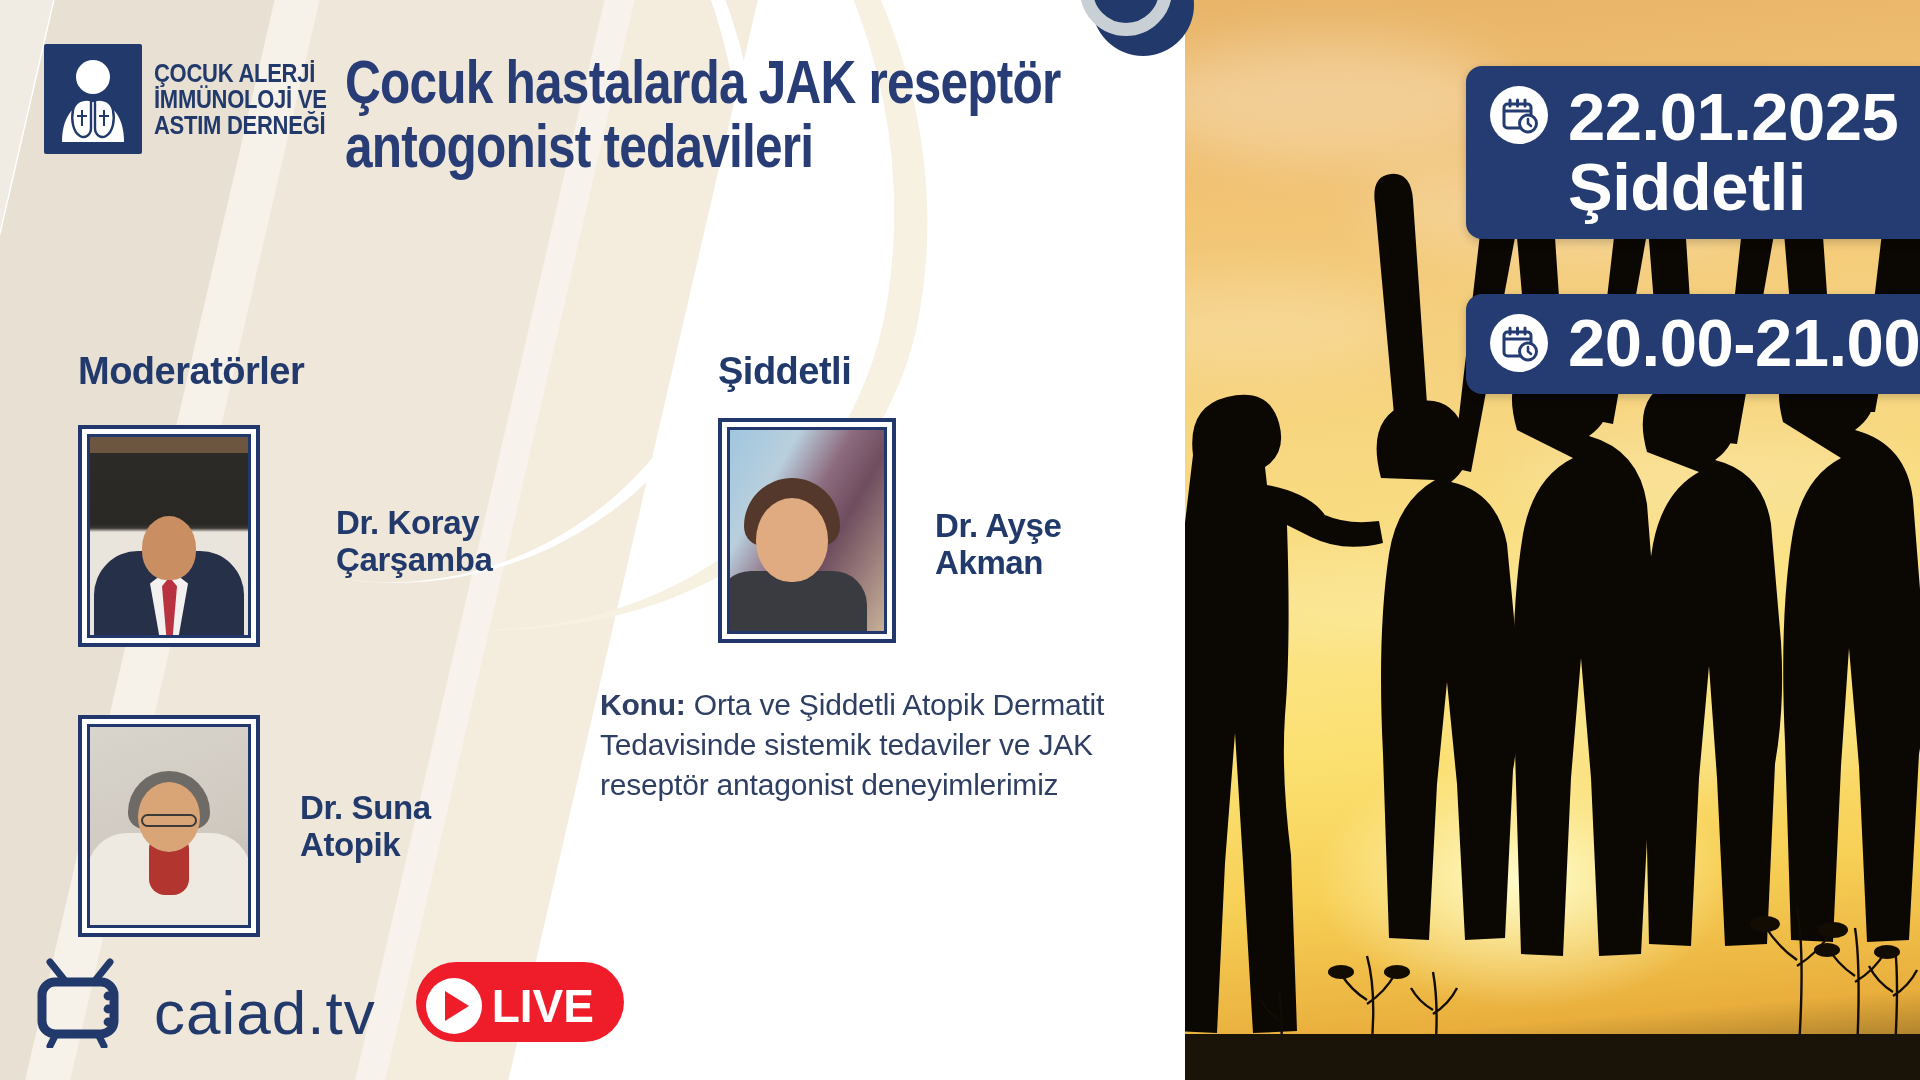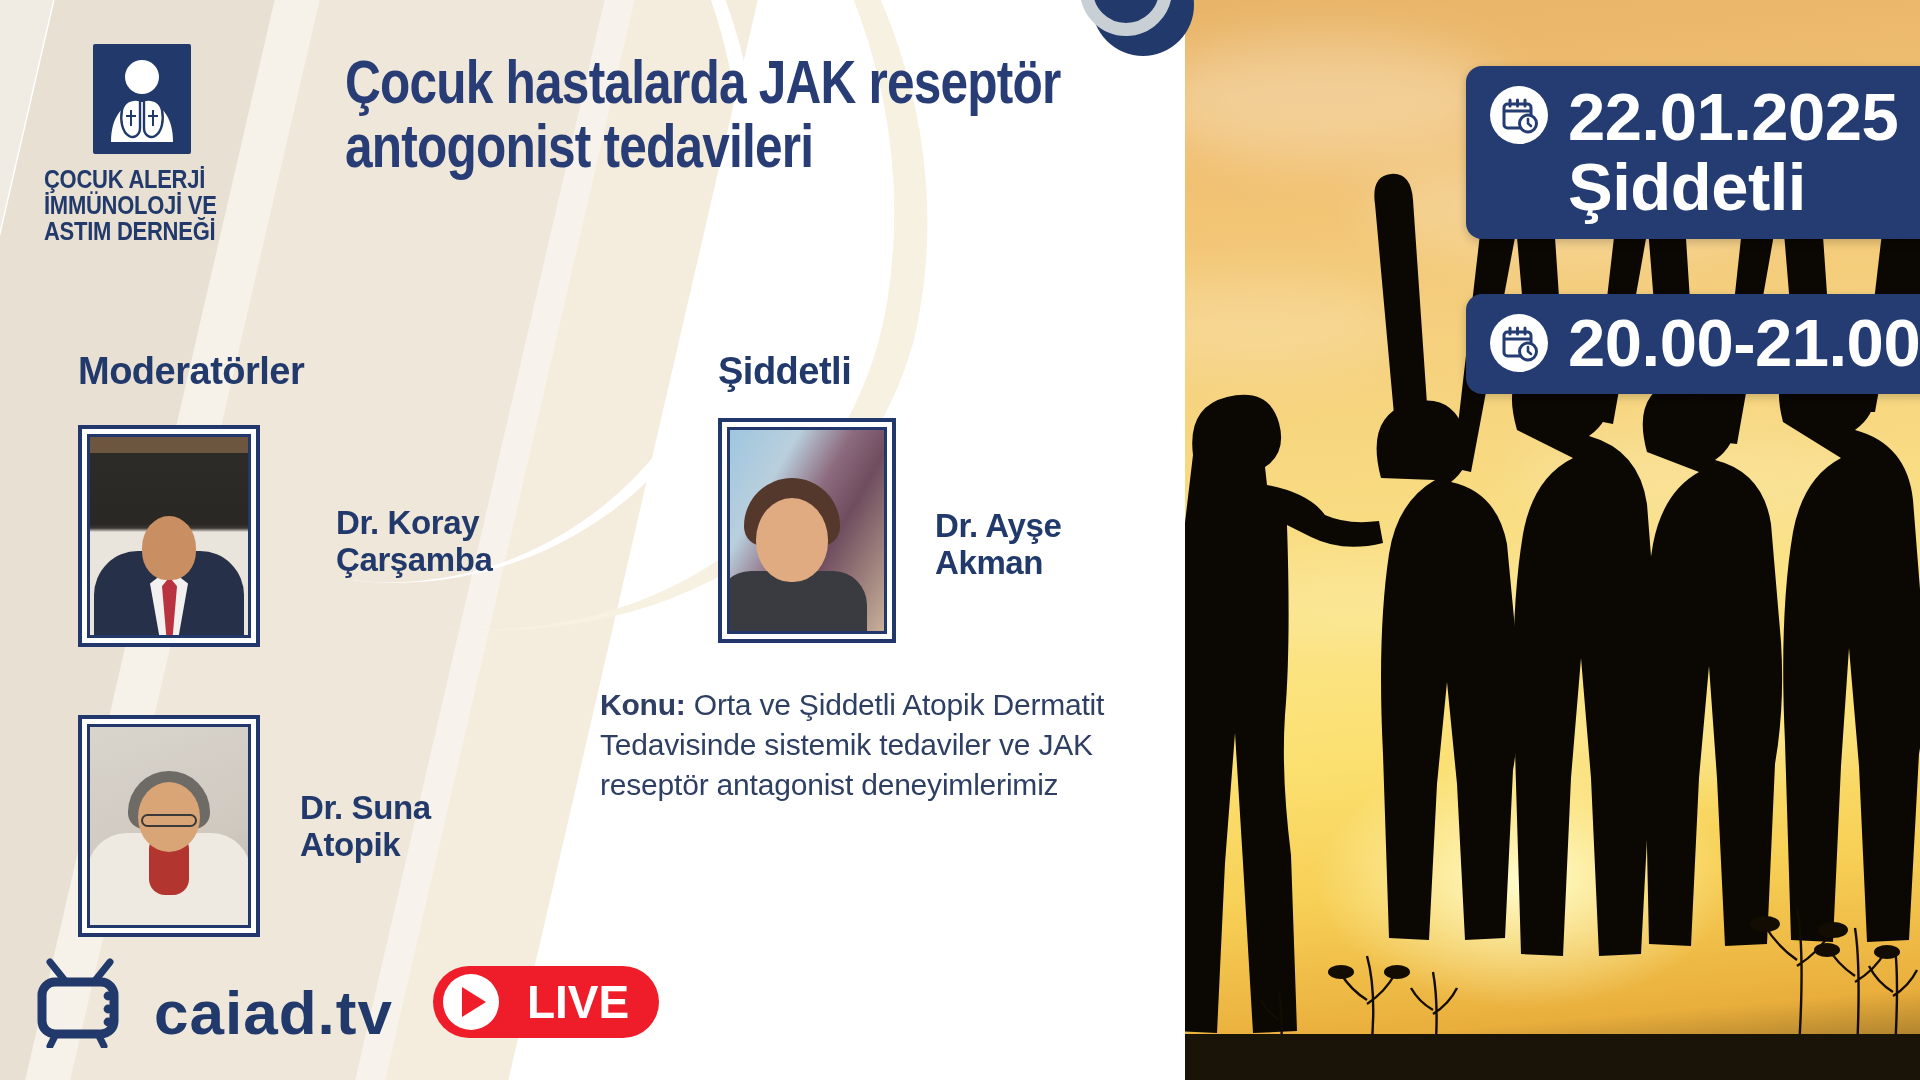--- a/index.html
+++ b/index.html
@@ -57,21 +57,20 @@
     border-right:18px solid #ffffff;
     border-radius:0 100% 70% 0 / 0 60% 40% 0;
     transform:rotate(9deg);
   }
 
   
   .logo-block {
     position:absolute; left:44px; top:44px;
     display:flex; align-items:center; gap:12px;
     z-index:6;
-    flex-direction:column;
   }
   .logo-mark {
     width:98px; height:110px;
     background:#223a6b;
     position:relative; flex:none;
     border-radius:2px;
   }
   .logo-mark svg { position:absolute; inset:0; width:100%; height:100%; }
   .logo-text {
     color:#223a6b;
@@ -213,31 +212,31 @@
   .brand {
     position:absolute;
     left:36px; bottom:32px;
     display:flex; align-items:center; gap:22px;
     z-index:8;
   }
   .tv-icon { width:110px; height:92px; flex:none; }
   .brand-text {
     color:#223a6b;
     font-size:62px;
-    font-weight:bold;
+    font-weight:normal;
     letter-spacing:1px;
     line-height:1;
     margin-left:-14px;
     margin-top:22px;
   }
   .live-badge {
-    display:flex; align-items:center; gap:28px;
+    display:flex; align-items:center; gap:10px;
     background:#ef1d2a;
     border-radius:40px;
-    padding:8px 30px 8px 10px;
+    padding:16px 30px 8px 10px;
     margin-left:18px;
   }
   .live-circle {
     width:56px; height:56px; border-radius:50%;
     background:#ffffff; flex:none;
     display:flex; align-items:center; justify-content:center;
   }
   .live-play {
     width:0; height:0;
     border-left:24px solid #ef1d2a;

